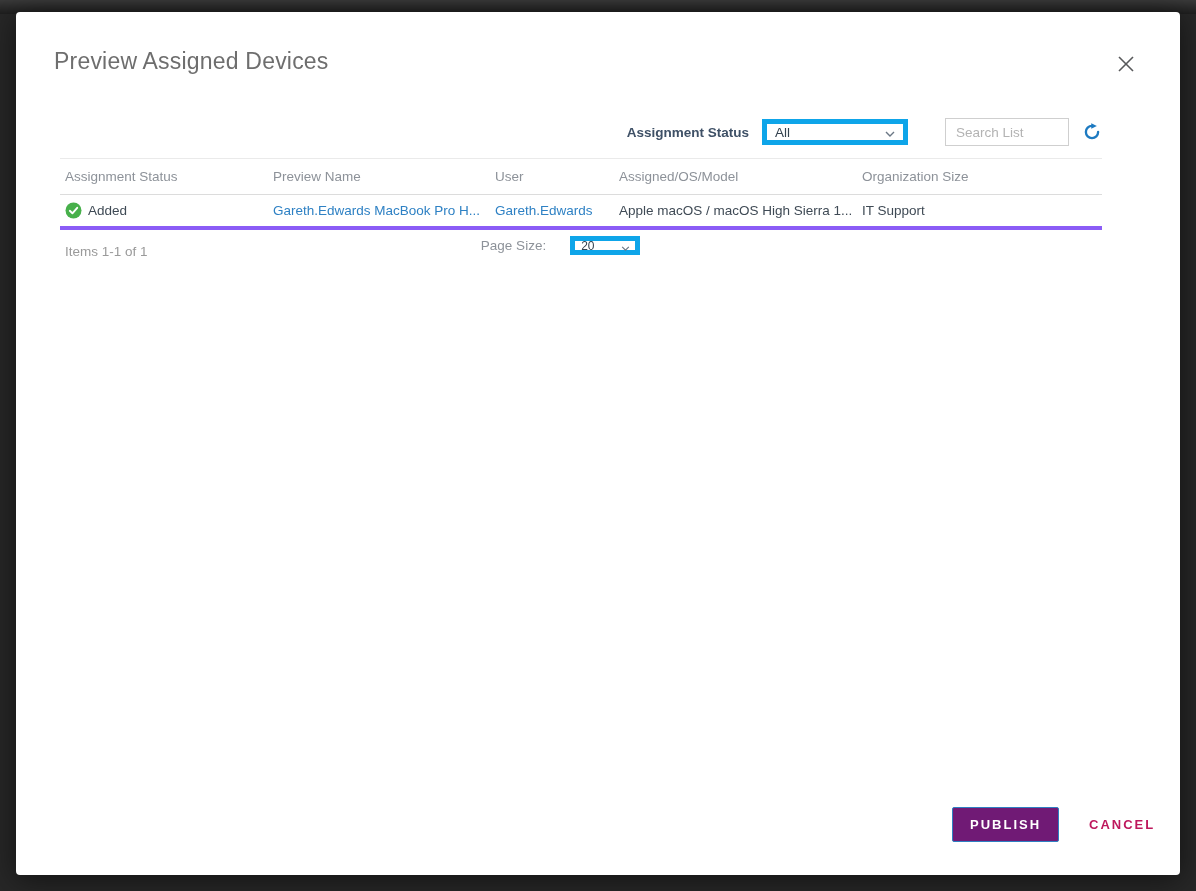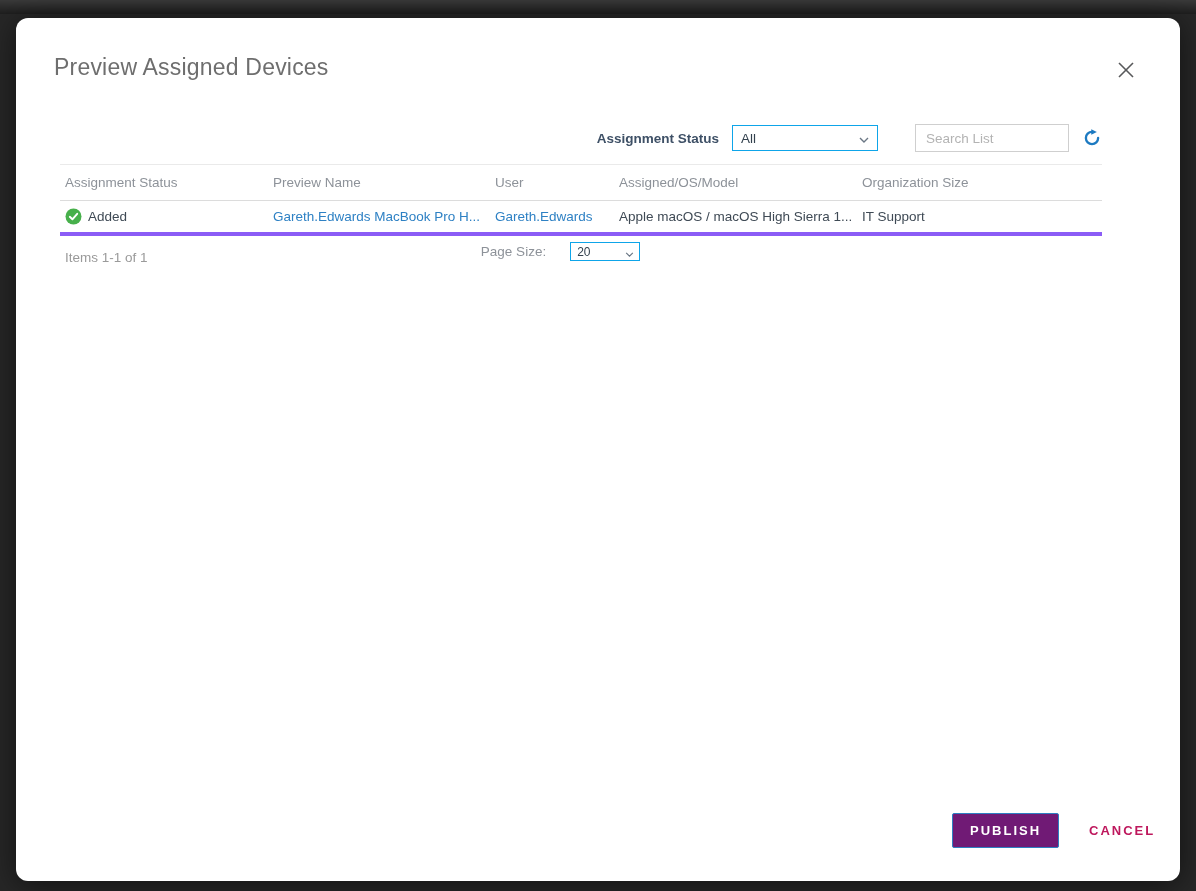--- a/index.html
+++ b/index.html
@@ -9,49 +9,48 @@
     background:#272727;
     position:relative;
     overflow:hidden;
   }
   .backdrop-top {
     position:absolute; left:0; top:0; width:100%; height:14px;
     background:linear-gradient(180deg,#3a3a3a 0%,#1e1e1e 100%);
   }
   .modal {
     position:absolute; left:16px; top:12px; width:1164px; height:863px;
-    background:#ffffff; border-radius:12px;
+    background:#ffffff; border-radius:4px;
     box-shadow:0 4px 30px rgba(0,0,0,0.55);
-    margin-top:6px;
   }
   .modal-title {
     position:absolute; left:38px; top:36px;
     font-size:23px; font-weight:400; color:#6e6e6e; letter-spacing:0.2px;
   }
   .close-btn {
     position:absolute; right:42px; top:40px; width:24px; height:24px;
     cursor:pointer; display:flex; align-items:center; justify-content:center;
   }
   
   .filter-row {
     position:absolute; left:0; top:106px; width:1086px;
     display:flex; justify-content:flex-end; align-items:center;
   }
   .filter-label {
     font-size:13.5px; font-weight:700; color:#3e5066; margin-right:13px;
   }
   .select-box {
-    position:relative; height:26px; border:1px solid #0ea5e9; background:#fff;
+    position:relative; height:26px; border:5px solid #0ea5e9; background:#fff;
     display:flex; align-items:center; padding:0 22px 0 8px; cursor:pointer;
   }
   .select-box.status-select { width:146px; margin-right:37px; }
   .select-box .select-value { font-size:13.5px; color:#33414e; }
   .select-box .chev { position:absolute; right:8px; top:50%; transform:translateY(-50%); }
   .search-input {
-    width:154px; height:28px; border:1px solid #cfcfcf; background:#fff;
+    width:124px; height:28px; border:1px solid #cfcfcf; background:#fff;
     font-size:13.5px; color:#444; padding:0 10px; outline:none;
     font-family:inherit;
   }
   .search-input::placeholder { color:#b3b3b3; }
   .refresh-btn {
     margin-left:13px; width:20px; height:20px; cursor:pointer;
     display:flex; align-items:center; justify-content:center;
   }
   
   .grid {

